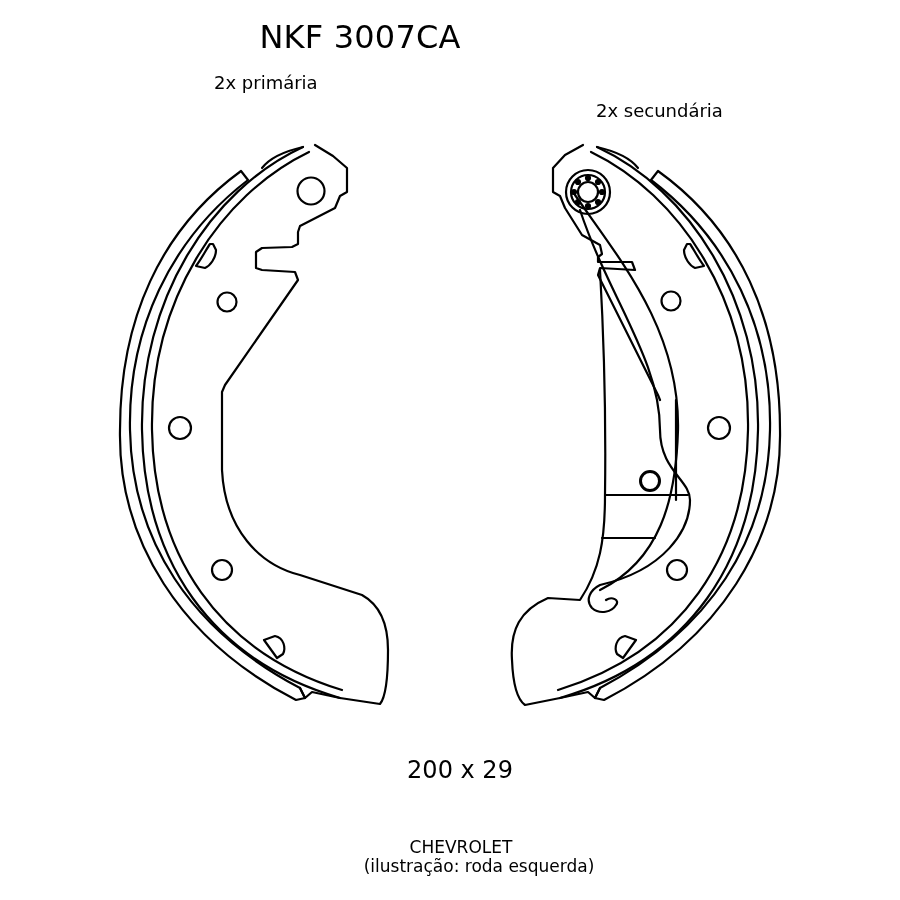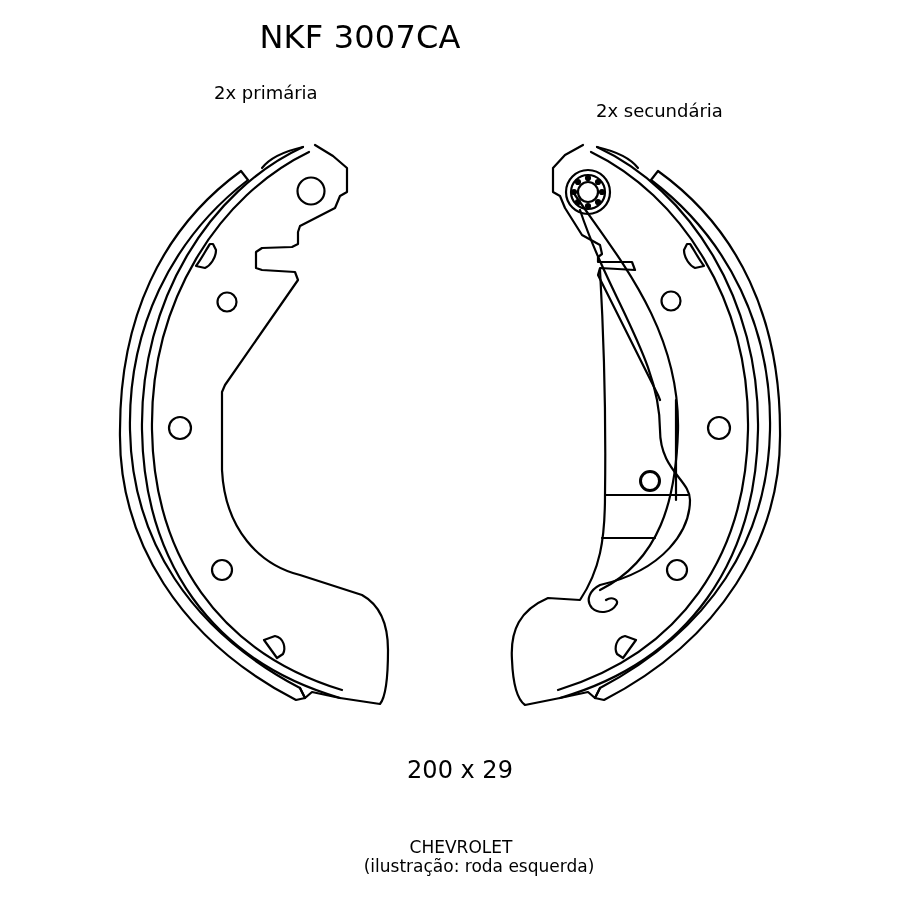--- a/index.html
+++ b/index.html
@@ -1,21 +1,21 @@
 <!DOCTYPE html>
 <html><head>
 <meta charset="utf-8">
 <style>
   html, body { margin: 0; padding: 0; background: #ffffff; }
   body { width: 900px; height: 900px; position: relative; overflow: hidden;
          font-family: "DejaVu Sans", sans-serif; color: #000; }
   .title { position: absolute; left: 0; width: 720px; top: 18px; text-align: center;
            font-size: 32px; letter-spacing: 0.2px; }
   .label { position: absolute; font-size: 18px; }
-  .label-left { left: 214px; top: 82px; }
+  .label-left { left: 214px; top: 72px; }
   .label-right { left: 596px; top: 100px; }
   .dims { position: absolute; left: 0; width: 920px; top: 756px; text-align: center; font-size: 24px; }
   .make { position: absolute; left: 0; width: 922px; top: 840px; text-align: center; font-size: 17px; line-height: 14px; }
   .note { position: absolute; left: 0; width: 958px; top: 856px; text-align: center; font-size: 17px; }
   svg.drawing { position: absolute; left: 0; top: 0; }
   svg.drawing path, svg.drawing circle, svg.drawing line {
     fill: none; stroke: #000; stroke-width: 2.2; stroke-linejoin: round; stroke-linecap: round;
   }
 </style>
 </head>

